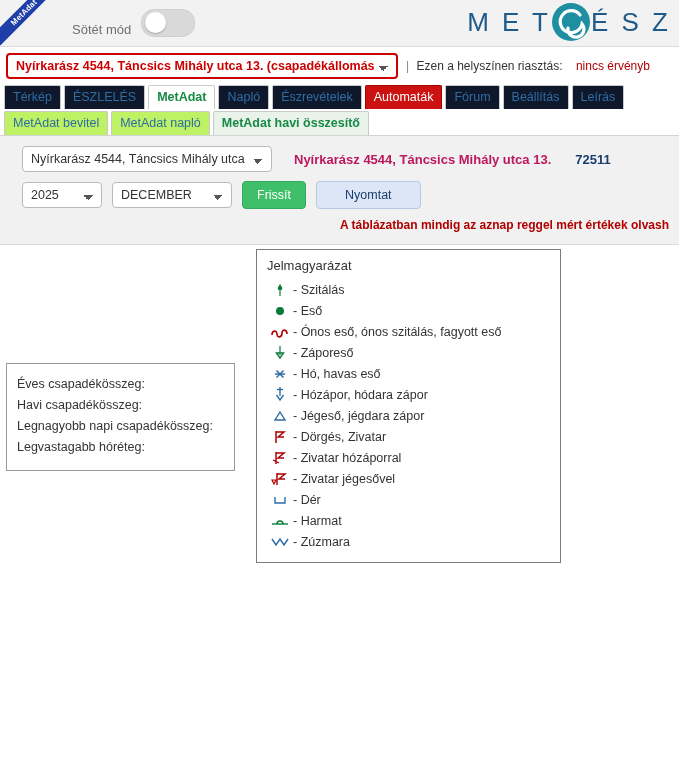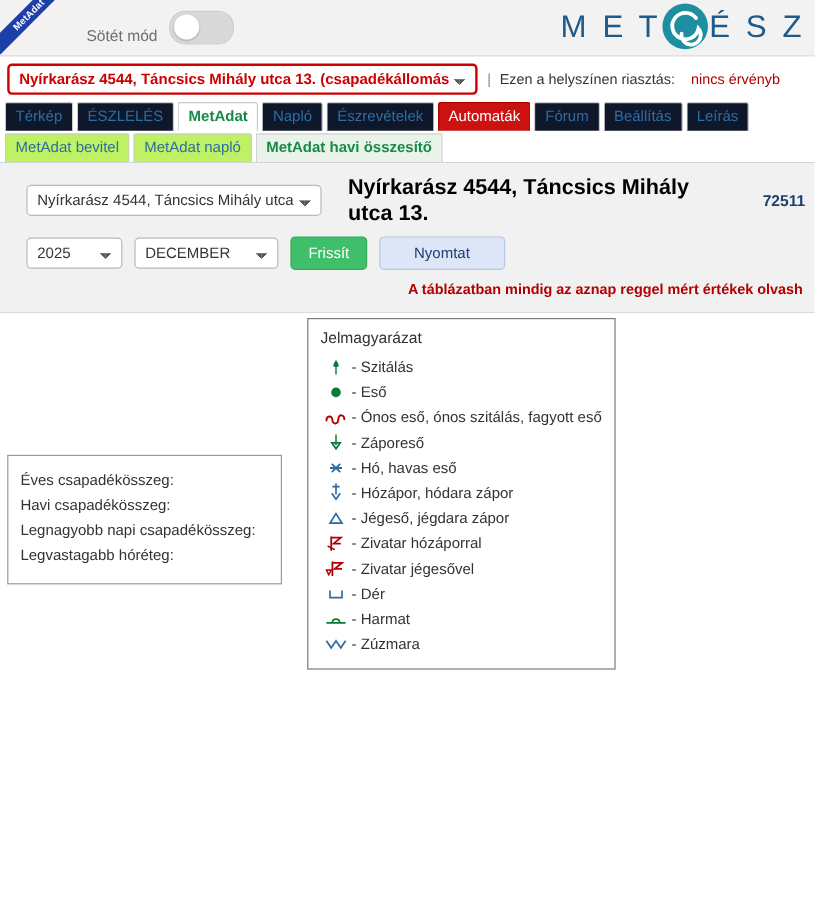--- a/index.html
+++ b/index.html
@@ -207,23 +207,23 @@
     background-position:
       calc(100% - 13px) 12px,
       calc(100% - 8px) 12px;
     background-size: 5px 5px, 5px 5px;
     background-repeat: no-repeat;
   }
   #station-select-2 { width: 250px; margin-left: 14px; }
   #year-select { width: 80px; margin-left: 14px; }
   #month-select { width: 120px; }
   .station-title {
-    font-size: 18px;
-    font-weight: bold;
-    color: #000000;
+    font-size: 13px;
+    font-weight: bold;
+    color: #be185d;
     padding-left: 12px;
   }
   .station-id {
     font-size: 13px;
     font-weight: bold;
     color: #1a3e6e;
     margin-left: 14px;
   }
   .btn {
     border-radius: 4px;
@@ -259,21 +259,21 @@
     position: relative;
     height: 520px;
     background: #fff;
   }
 
   
   .legend {
     position: absolute;
     left: 256px;
     top: 4px;
-    width: 257px;
+    width: 305px;
     border: 1px solid #7a7a7a;
     background: #fff;
     padding: 8px 10px 10px 10px;
     box-sizing: border-box;
   }
   .legend-title {
     font-size: 13px;
     color: #333;
     margin-bottom: 6px;
   }
@@ -462,20 +462,29 @@
 
     <div class="legend-item">
       <span class="legend-sym">
         <svg width="16" height="14" viewBox="0 0 16 14">
             <path d="M8 3 L13 11 L3 11 Z" fill="none" stroke="#2e6da4" stroke-width="1.4"></path>
           </svg>
       </span>
       <span class="legend-label">- Jégeső, jégdara zápor</span>
     </div>
 
+    <div class="legend-item">
+      <span class="legend-sym">
+        <svg width="16" height="16" viewBox="0 0 16 16">
+            <path d="M4 2 L4 14" stroke="#b00000" stroke-width="1.5"></path>
+            <path d="M4 3 L12 3 L6 8 L12 8" fill="none" stroke="#b00000" stroke-width="1.5"></path>
+          </svg>
+      </span>
+      <span class="legend-label">- Dörgés, Zivatar</span>
+    </div>
 
     <div class="legend-item">
       <span class="legend-sym">
         <svg width="18" height="16" viewBox="0 0 18 16">
             <path d="M5 2 L5 14" stroke="#b00000" stroke-width="1.5"></path>
             <path d="M5 3 L13 3 L7 8 L13 8" fill="none" stroke="#b00000" stroke-width="1.5"></path>
             <g stroke="#b00000" stroke-width="1.2">
               <line x1="2" y1="10" x2="8" y2="13"></line>
             </g>
           </svg>

